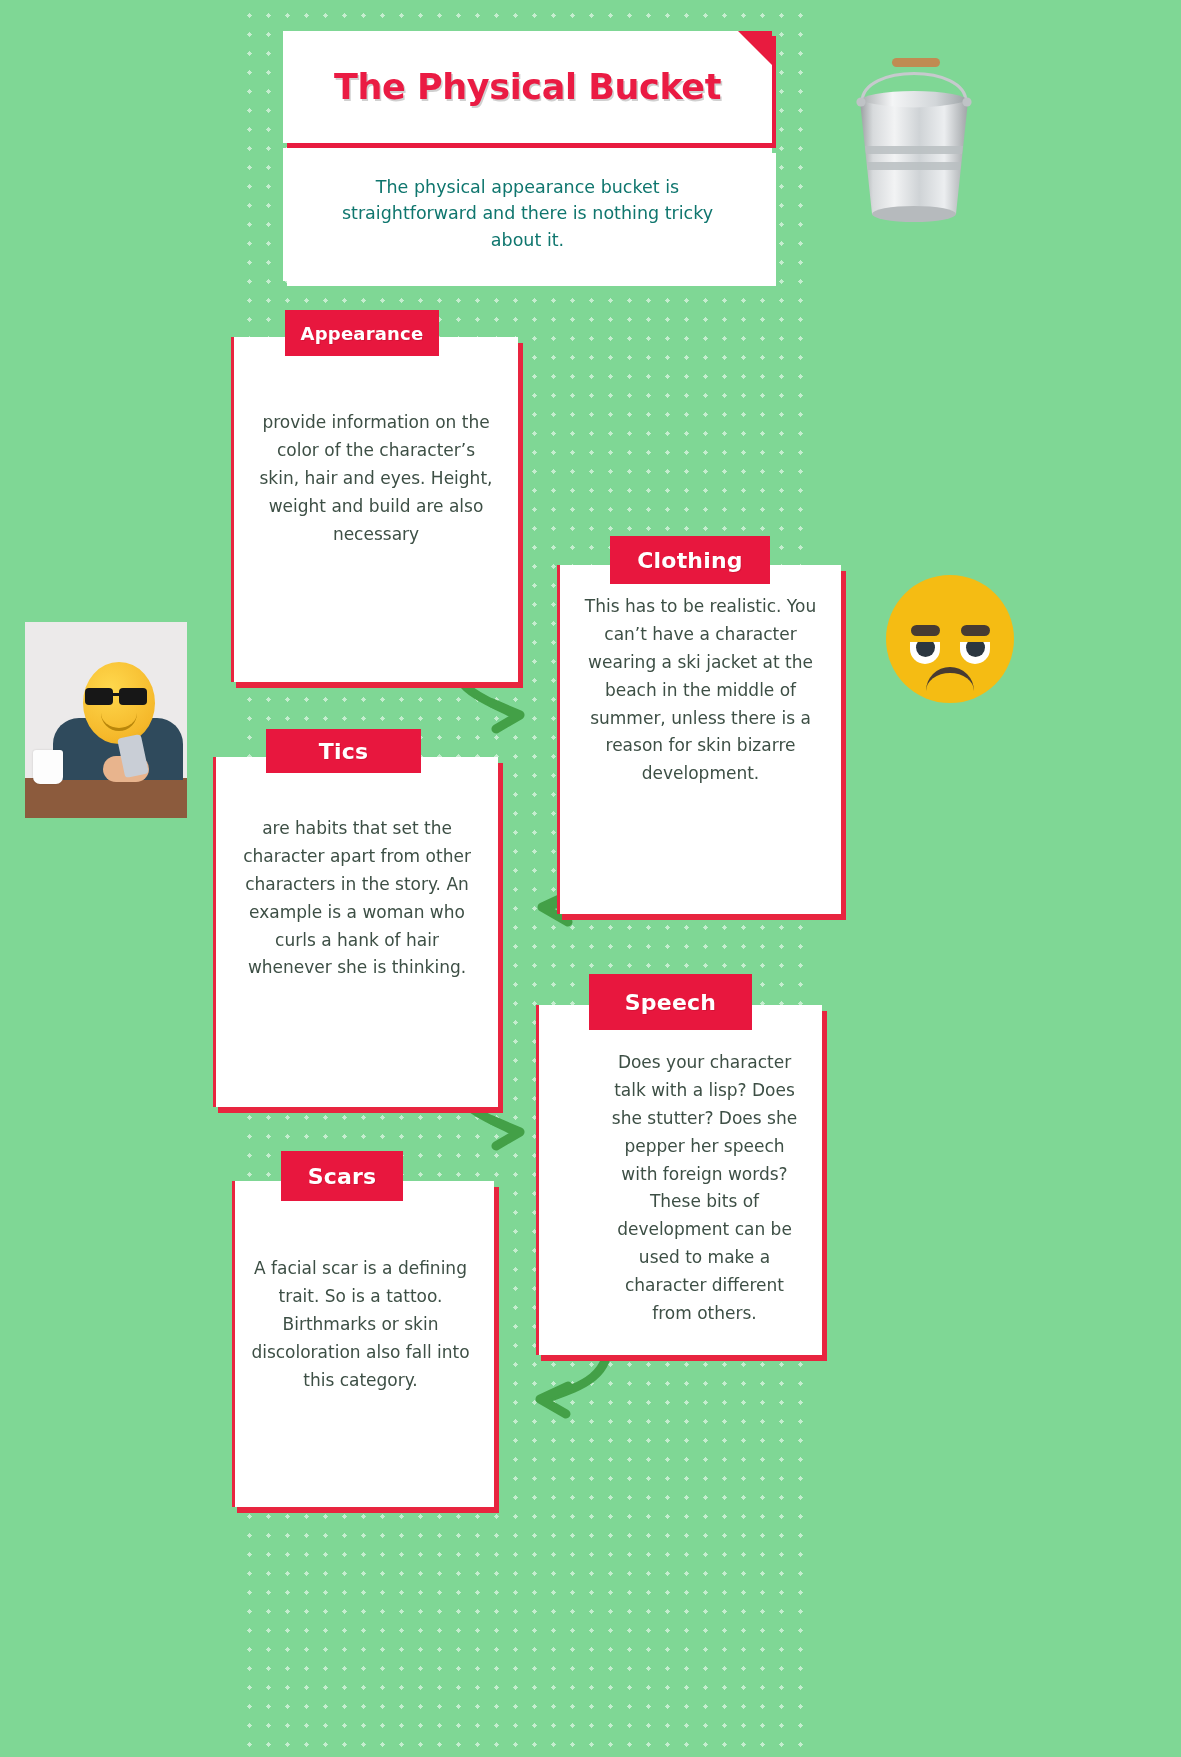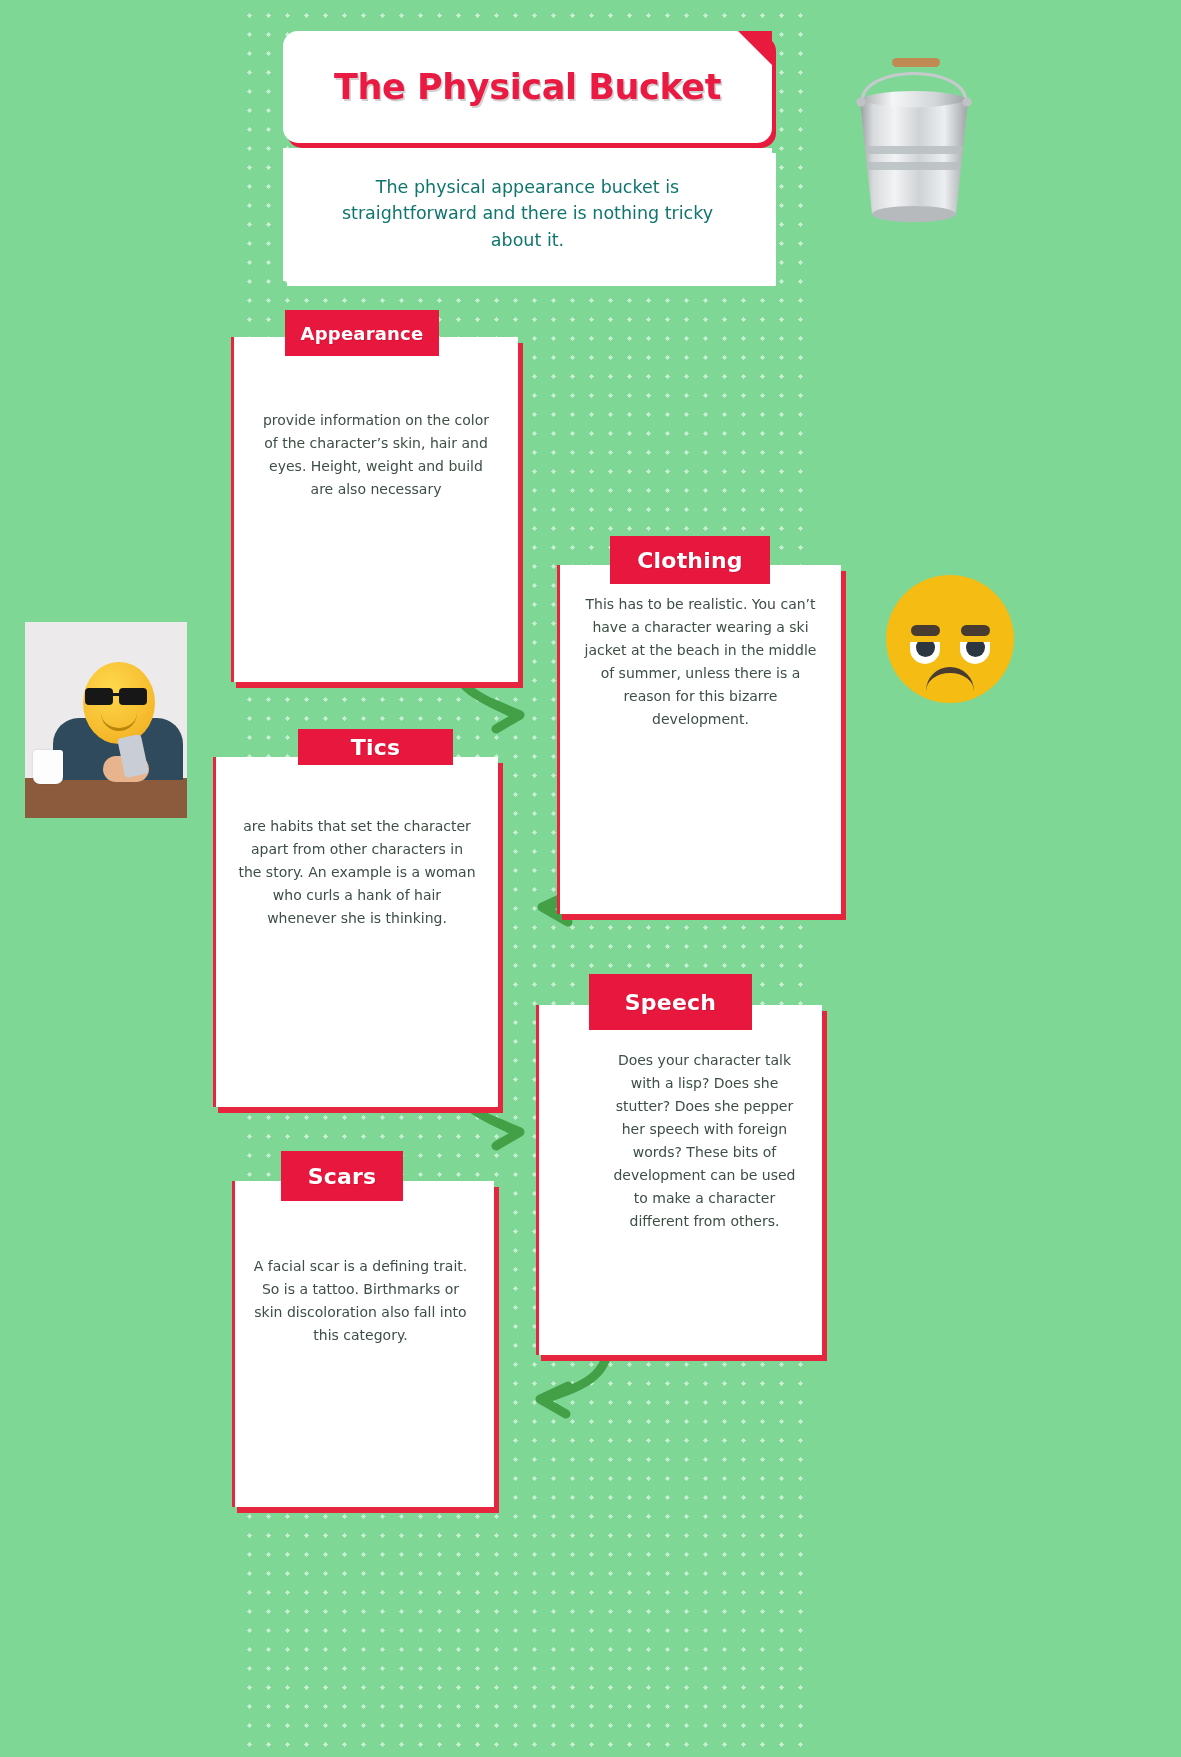--- a/index.html
+++ b/index.html
@@ -30,21 +30,21 @@
     border-top:30px solid #e81b3f;
     border-left:30px solid transparent;
   }
   .card .fold.big{
     border-top-width:34px;border-left-width:34px;
   }
   
   #title-card{
     left:283px;top:31px;width:489px;height:112px;
     box-shadow:4px 5px 0 0 #e81b3f;
-    display:flex;align-items:center;justify-content:center;border-radius:15px;
+    display:flex;align-items:center;justify-content:center;
   }
   #title-card .titletext{
     color:#ea1b43;
     font-family:"DejaVu Sans", sans-serif;
     font-weight:bold;
     font-size:35px;
     letter-spacing:-0.4px;
     text-shadow:1.5px 1.5px 0 rgba(100,100,100,.30);
   }
   #subtitle-card{
@@ -63,21 +63,21 @@
   
   .note{
     position:absolute;
     background:#fff;
     box-shadow:5px 6px 0 0 #e8253f;
     border-left:3px solid #e8253f;
     box-sizing:border-box;
   }
   .note .body{
     color:#3d4f45;
-    font-size:14px;
+    font-size:17px;
     line-height:1.64;
     text-align:center;
     box-sizing:border-box;
   }
   .tag{
     position:absolute;
     background:#e8173e;
     color:#fff;
     font-weight:bold;
     font-size:22px;
@@ -91,21 +91,21 @@
   #note-appearance{left:231px;top:337px;width:287px;height:345px;}
   #note-appearance .body{padding:72px 24px 0 24px;}
   #tag-appearance{left:285px;top:310px;width:154px;height:46px;font-size:18px;}
 
   #note-clothing{left:557px;top:565px;width:284px;height:349px;}
   #note-clothing .body{padding:28px 22px 0 22px;}
   #tag-clothing{left:610px;top:536px;width:160px;height:48px;}
 
   #note-tics{left:213px;top:757px;width:285px;height:350px;}
   #note-tics .body{padding:58px 22px 0 22px;}
-  #tag-tics{left:266px;top:729px;width:155px;height:36px;margin-left:32px;}
+  #tag-tics{left:266px;top:729px;width:155px;height:44px;}
 
   #note-speech{left:536px;top:1005px;width:286px;height:350px;padding-left:48px;}
   #note-speech .body{padding:44px 22px 0 22px;}
   #tag-speech{left:589px;top:974px;width:163px;height:56px;}
 
   #note-scars{left:232px;top:1181px;width:262px;height:326px;}
   #note-scars .body{padding:74px 22px 0 14px;}
   #tag-scars{left:281px;top:1151px;width:122px;height:50px;}
 
   
@@ -274,21 +274,21 @@
 </svg>
 
 <div class="note" id="note-appearance">
   <div class="fold"></div>
   <div class="body">provide information on the color of the character’s skin, hair and eyes. Height, weight and build are also necessary</div>
 </div>
 <div class="tag" id="tag-appearance">Appearance</div>
 
 <div class="note" id="note-clothing">
   <div class="fold"></div>
-  <div class="body">This has to be realistic. You can’t have a character wearing a ski jacket at the beach in the middle of summer, unless there is a reason for this bizarre development.</div>
+  <div class="body">This has to be realistic. You can’t have a character wearing a ski jacket at the beach in the middle of summer, unless there is a reason for skin bizarre development.</div>
 </div>
 <div class="tag" id="tag-clothing">Clothing</div>
 
 <div class="note" id="note-tics">
   <div class="fold"></div>
   <div class="body">are habits that set the character apart from other characters in the story. An example is a woman who curls a hank of hair whenever she is thinking.</div>
 </div>
 <div class="tag" id="tag-tics">Tics</div>
 
 <div class="note" id="note-speech">

